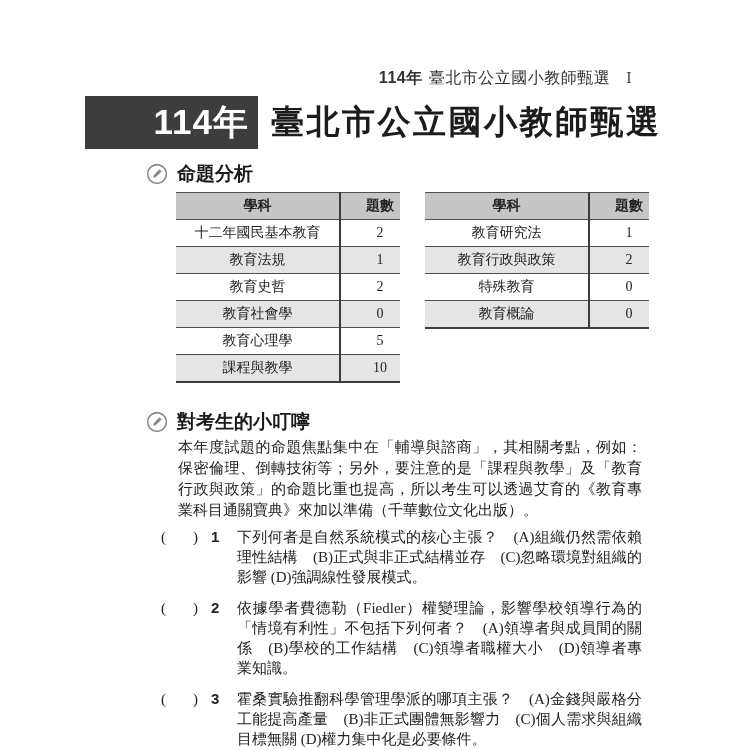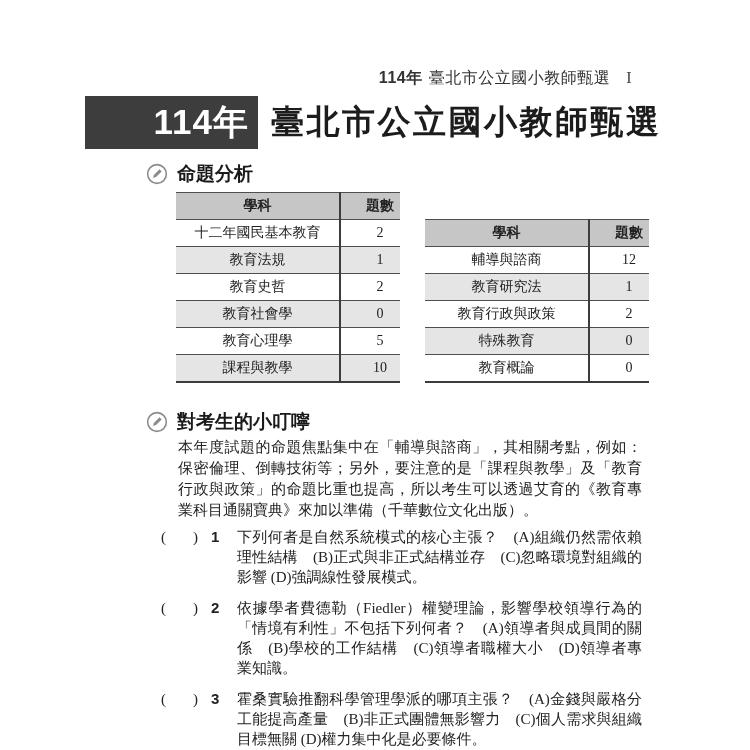--- a/index.html
+++ b/index.html
@@ -73,21 +73,21 @@
   .tips-heading     { top: 409px; left: 146px; }
   .heading-icon { width: 22px; height: 22px; display: inline-flex; }
 
   
   .tables-row {
     position: absolute;
     top: 192px;
     left: 176px;
     display: flex;
     gap: 25px;
-    align-items: flex-end;
+    align-items: flex-start;
   }
   .data-table {
     border-collapse: collapse;
     font-size: 14px;
     color: #222;
     border-top: 1px solid var(--table-rule, #4f4f4f);
     border-bottom: 2.5px solid #3c3c3c;
   }
   .data-table tr { border-bottom: 1px solid var(--table-rule, #4f4f4f); }
   .data-table th {
@@ -220,24 +220,20 @@
     </table>
 
     <table class="data-table">
       <thead>
         <tr>
           <th>學科</th>
           <th>題數</th>
         </tr>
       </thead>
       <tbody>
-        <tr class="table-row">
-            <td>輔導與諮商</td>
-            <td>12</td>
-          </tr>
           <tr class="table-row">
             <td>教育研究法</td>
             <td>1</td>
           </tr>
           <tr class="table-row">
             <td>教育行政與政策</td>
             <td>2</td>
           </tr>
           <tr class="table-row">
             <td>特殊教育</td>

